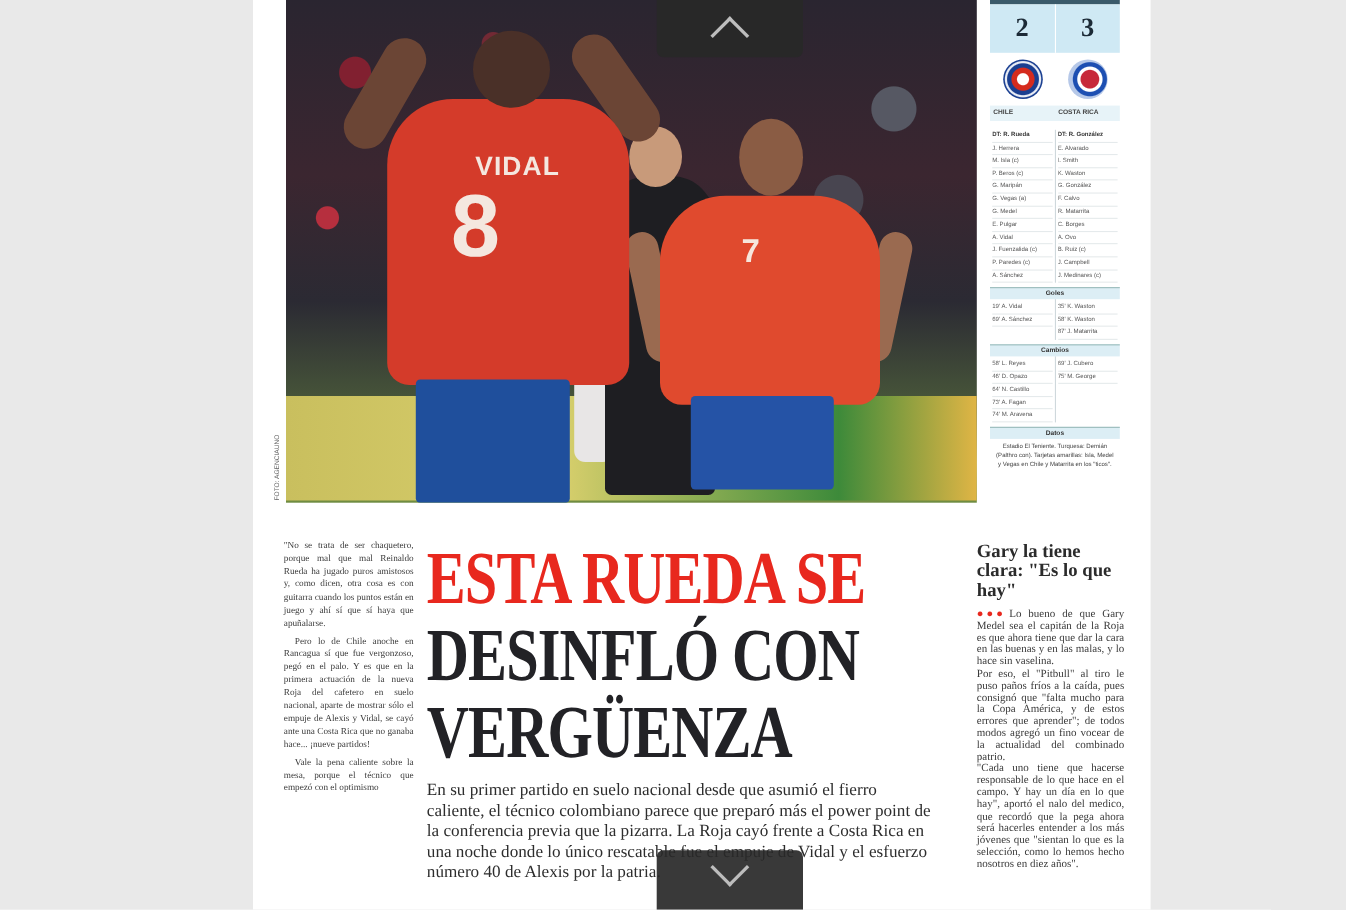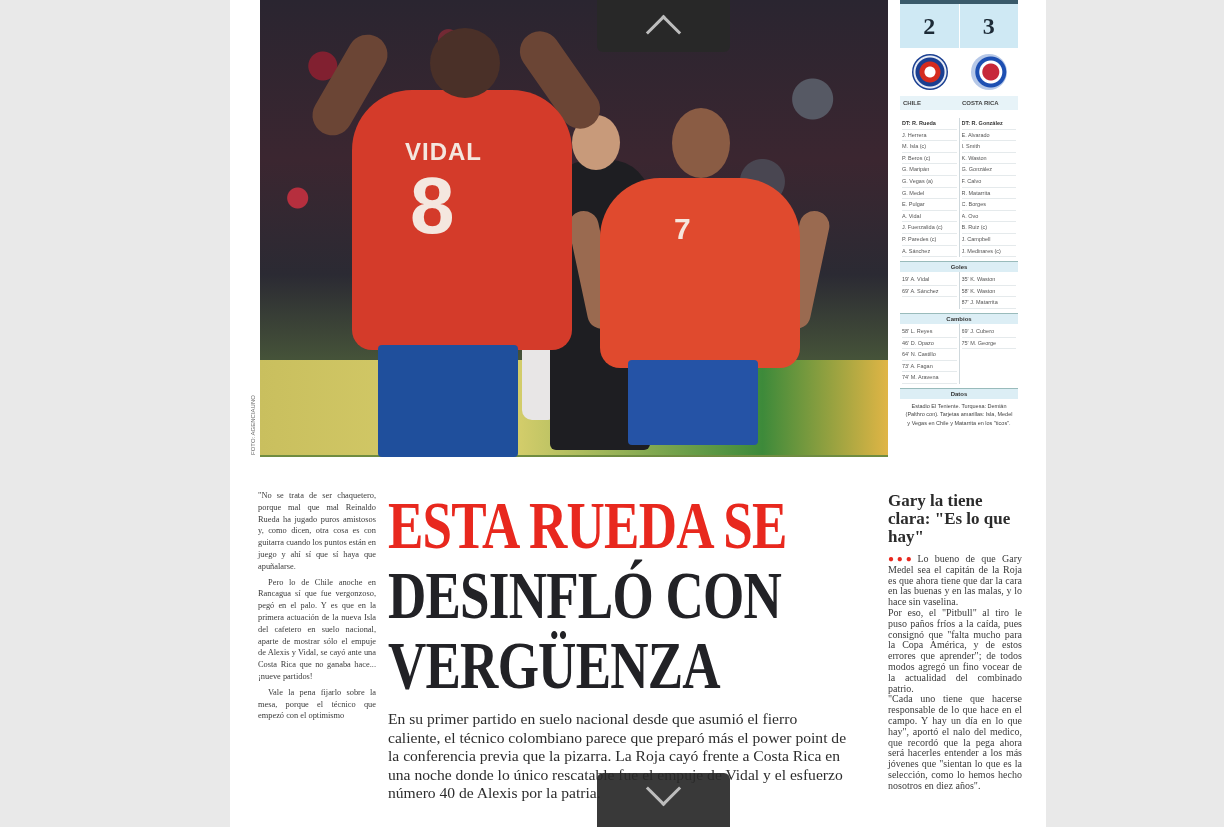--- a/index.html
+++ b/index.html
@@ -33,21 +33,21 @@
     background:linear-gradient(90deg,#c9bf5e 0%,#d8cf6c 40%,#3d8a3a 80%,#e0b545 100%);
   }
   .player {
     position:absolute; border-radius:40px 40px 10px 10px;
   }
   .p-vidal-shirt { left:92px; top:90px; width:220px; height:260px; background:#d43b2a; border-radius:60px 60px 20px 20px; }
   .p-vidal-shorts { left:118px; top:345px; width:140px; height:112px; background:#1f4f9c; border-radius:4px; }
   .p-vidal-head { left:170px; top:28px; width:70px; height:70px; background:#4a3028; border-radius:50%; }
   .p-vidal-arm-l { left:70px; top:30px; width:40px; height:110px; background:#6b4535; border-radius:20px; transform:rotate(30deg); }
   .p-vidal-arm-r { left:280px; top:25px; width:40px; height:110px; background:#6b4535; border-radius:20px; transform:rotate(-35deg); }
-  .p-vidal-name { position:absolute; left:145px; top:138px; color:#f4e7df; font:bold 24px "Liberation Sans", sans-serif; letter-spacing:1px; }
+  .p-vidal-name { position:absolute; left:172px; top:138px; color:#f4e7df; font:bold 24px "Liberation Sans", sans-serif; letter-spacing:1px; }
   .p-vidal-num { position:absolute; left:150px; top:160px; color:#f4e7df; font:bold 80px "Liberation Sans", sans-serif; }
   .p-ref-body { left:290px; top:160px; width:100px; height:290px; background:#1e1e22; border-radius:40px 40px 6px 6px; }
   .p-ref-head { left:312px; top:115px; width:48px; height:55px; background:#c89a7a; border-radius:50%; }
   .p-ref-white { left:262px; top:190px; width:36px; height:230px; background:#e8e6e6; border-radius:10px; }
   .p-alexis-shirt { left:340px; top:178px; width:200px; height:190px; background:#e04a2e; border-radius:60px 60px 20px 20px; }
   .p-alexis-shorts { left:368px; top:360px; width:130px; height:85px; background:#2553a6; border-radius:4px; }
   .p-alexis-head { left:412px; top:108px; width:58px; height:70px; background:#8a5c44; border-radius:50%; }
   .p-alexis-num { position:absolute; left:414px; top:212px; color:#f6e6dc; font:bold 30px "Liberation Sans", sans-serif; }
   .p-alexis-arm-l { left:318px; top:210px; width:30px; height:120px; background:#9a6a50; border-radius:15px; transform:rotate(-12deg); }
   .p-alexis-arm-r { left:530px; top:210px; width:30px; height:120px; background:#9a6a50; border-radius:15px; transform:rotate(12deg); }
@@ -227,22 +227,22 @@
         <div class="mb-row">75' M. George</div>
       </div>
     </div>
 
     <div class="mb-section">Datos</div>
     <div class="mb-datos">Estadio El Teniente. Turquesa: Demián (Palthro con). Tarjetas amarillas: Isla, Medel y Vegas en Chile y Matarrita en los "ticos".</div>
   </div>
 
   <div class="leftcol">
     <p>"No se trata de ser chaquetero, porque mal que mal Reinaldo Rueda ha jugado puros amistosos y, como dicen, otra cosa es con guitarra cuando los puntos están en juego y ahí sí que sí haya que apuñalarse.</p>
-    <p class="indent">Pero lo de Chile anoche en Rancagua sí que fue vergonzoso, pegó en el palo. Y es que en la primera actuación de la nueva Isla del cafetero en suelo nacional, aparte de mostrar sólo el empuje de Alexis y Vidal, se cayó ante una Costa Rica que no ganaba hace... ¡nueve partidos!</p>
-    <p class="indent">Vale la pena fijarlo sobre la mesa, porque el técnico que empezó con el optimismo</p>
+    <p class="indent">Pero lo de Chile anoche en Rancagua sí que fue vergonzoso, pegó en el palo. Y es que en la primera actuación de la nueva Roja del cafetero en suelo nacional, aparte de mostrar sólo el empuje de Alexis y Vidal, se cayó ante una Costa Rica que no ganaba hace... ¡nueve partidos!</p>
+    <p class="indent">Vale la pena caliente sobre la mesa, porque el técnico que empezó con el optimismo</p>
   </div>
 
   <div class="headline">
     <div class="hl-line hl-red">ESTA RUEDA SE</div>
     <div class="hl-line hl-dark">DESINFLÓ CON</div>
     <div class="hl-line hl-dark">VERGÜENZA</div>
   </div>
 
   <div class="deck">En su primer partido en suelo nacional desde que asumió el fierro caliente, el técnico colombiano parece que preparó más el power point de la conferencia previa que la pizarra. La Roja cayó frente a Costa Rica en una noche donde lo único rescatable fue el empuje de Vidal y el esfuerzo número 40 de Alexis por la patria.</div>
 

